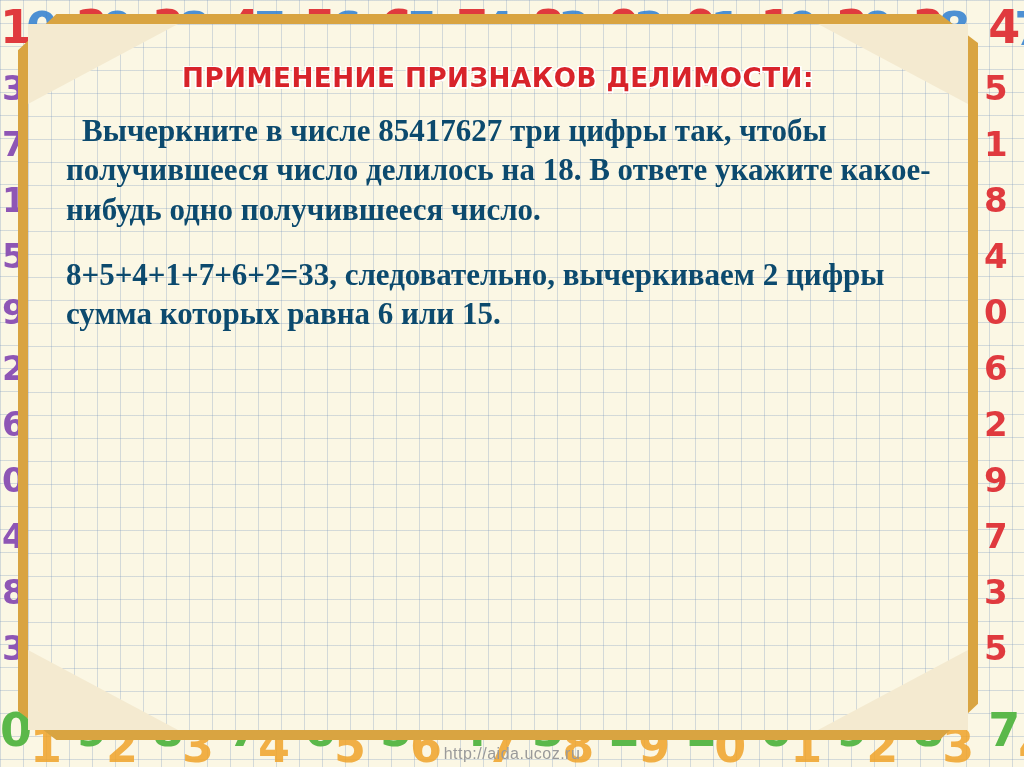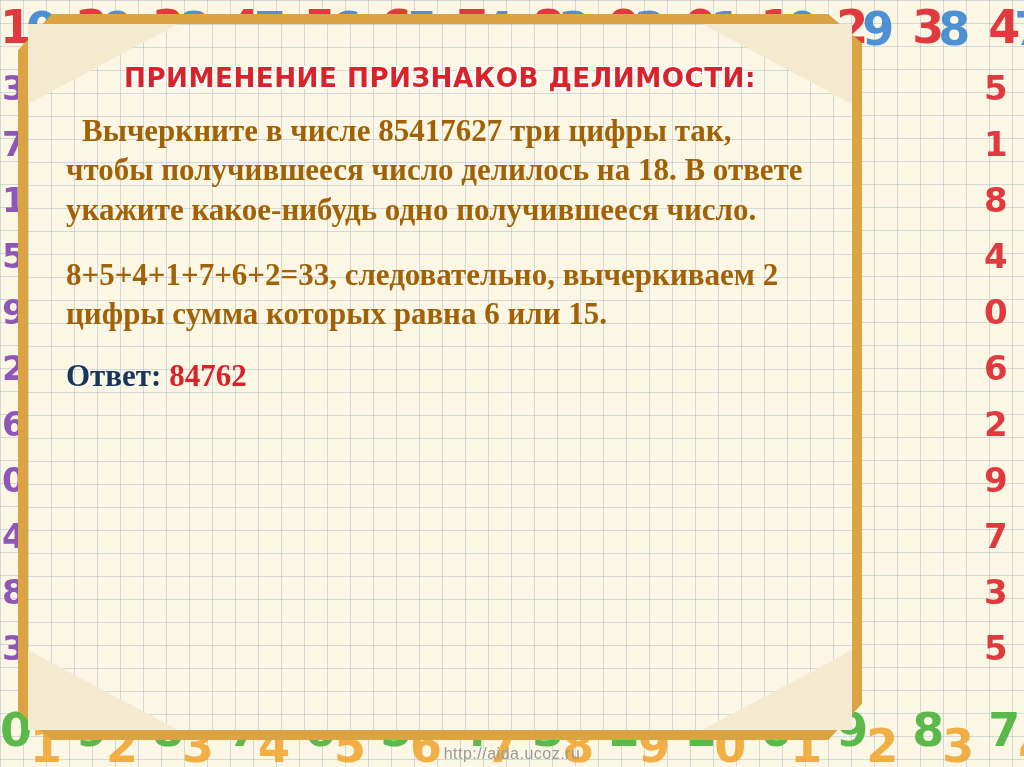--- a/index.html
+++ b/index.html
@@ -75,21 +75,21 @@
     font-weight: bold;
     font-size: 34px;
     line-height: 56px;
   }
 
   
   .frame-outer {
     position: absolute;
     left: 18px;
     top: 14px;
-    width: 844px;
+    width: 960px;
     height: 726px;
     background: transparent;
   }
   .frame-gold {
     position: absolute;
     inset: 0;
     
     background: #d9a441;
     clip-path: polygon(
       0% 5%, 4% 0%, 96% 0%, 100% 4%,
@@ -162,21 +162,21 @@
     font-size: 30px;
     font-weight: bold;
     color: #17365d;
     margin-bottom: 6px;
   }
 
   .para {
     font-size: 31px;
     font-weight: bold;
     line-height: 1.27;
-    color: #a16207;
+    color: #0c4a6e;
     margin: 10px 0 0 0;
   }
   .para.indent { text-indent: 16px; }
 
   .para.solution { margin-top: 22px; }
   .para.sum      { margin-top: 26px; }
 
   .answer-line {
     margin-top: 24px;
     font-size: 31px;
@@ -237,24 +237,20 @@
       <div class="title">Применение признаков делимости:</div>
 
       <div class="body-text">
 
 
         <p class="para indent"> Вычеркните в числе 85417627 три цифры так, чтобы получившееся число делилось на 18. В ответе укажите какое-нибудь одно получившееся число.</p>
 
 
         <p class="para sum">8+5+4+1+7+6+2=33, следовательно, вычеркиваем 2 цифры сумма которых равна 6 или 15.</p>
 
-        <div class="answer-line">
-          <span>Ответ:</span>
-          <span class="answer-value">84762</span>
-        </div>
 
       </div>
     </div>
   </div>
 
   <div class="footer-url">http://aida.ucoz.ru</div>
 
 </div>
 
 </body></html>

